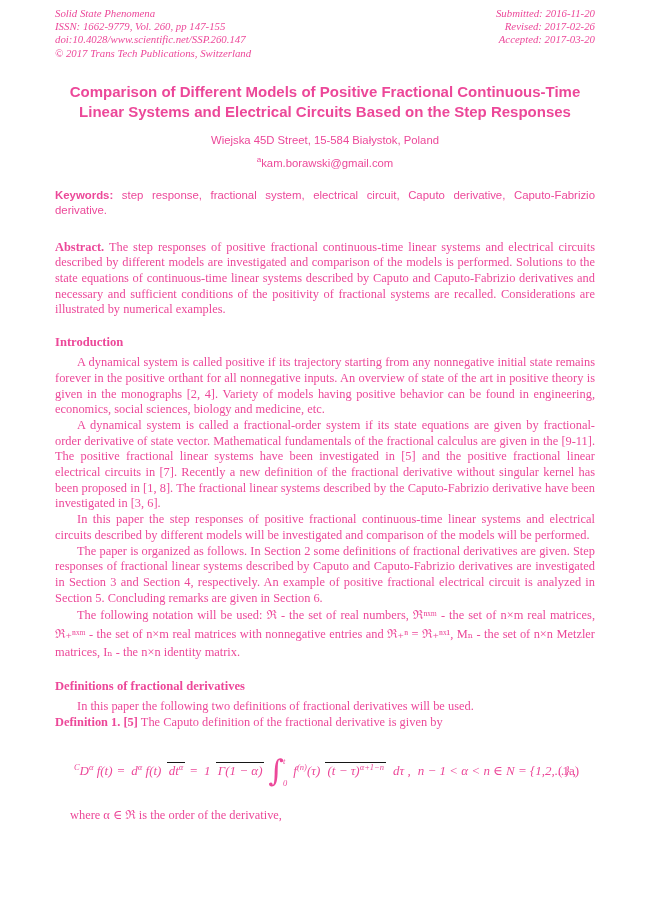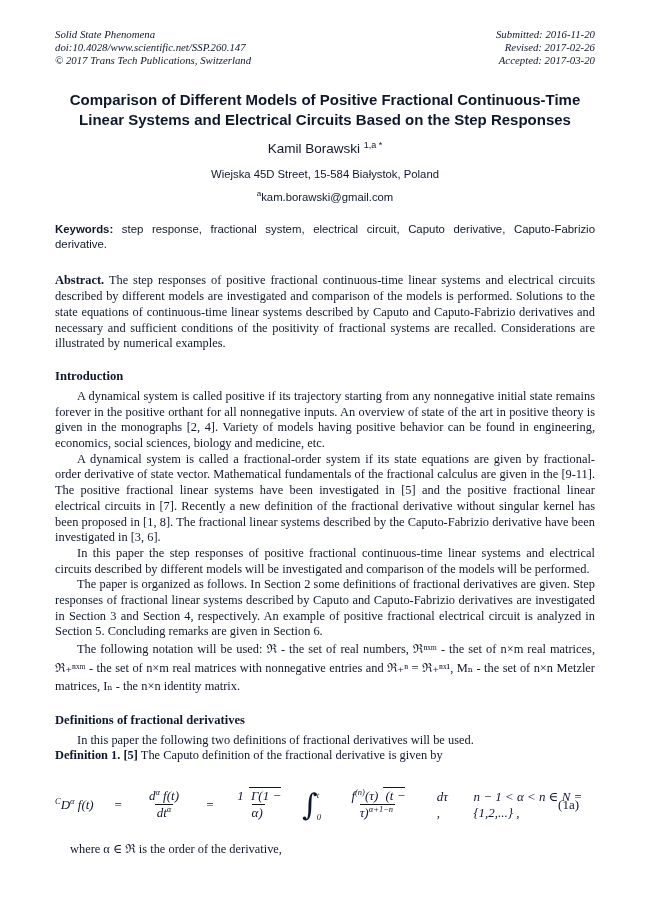--- a/index.html
+++ b/index.html
@@ -1,19 +1,19 @@
 <!DOCTYPE html>
 <html><head>
 <meta charset="utf-8">
 <style>
   * { box-sizing: border-box; }
   html, body { margin: 0; padding: 0; background: #ffffff; }
   .page {
     width: 650px; height: 920px; margin: 0 auto; background: #ffffff;
-    color: #0f172a; padding: 28px 55px 0 55px; overflow: hidden; position: relative;
+    color: #ec4899; padding: 7px 55px 0 55px; overflow: hidden; position: relative;
   }
 
   
   .pub-header {
     display: flex; justify-content: space-between;
     font-family: "Liberation Serif", "DejaVu Serif", serif;
     font-style: italic; font-size: 10.8px; line-height: 13.2px;
   }
   .pub-right { text-align: right; }
 
@@ -65,21 +65,21 @@
   .equation-row {
     position: relative; margin: 24px 0 20px 0;
     display: flex; justify-content: center; align-items: center;
     font-family: "Liberation Serif", "DejaVu Serif", serif;
     font-style: italic; font-size: 13px;
   }
   .eq-number {
     position: absolute; right: 16px; top: 50%; transform: translateY(-50%);
     font-style: normal;
   }
-  .eq-group { display: inline-flex; align-items: center; gap: 20px; }
+  .eq-group { display: inline-flex; align-items: center; gap: 4px; }
   .frac { display: inline-block; text-align: center; vertical-align: middle; line-height: 1.3; }
   .frac .den { border-top: 1px solid #161616; padding: 0 2px; }
   .frac .num { padding: 0 2px; }
   sup.eq-sup { font-size: 8.5px; line-height: 0; }
   .integral { display: inline-flex; align-items: center; }
   .int-glyph { font-style: normal; font-size: 30px; line-height: 1; font-family: "DejaVu Serif", serif; }
   .int-limits {
     display: flex; flex-direction: column; justify-content: space-between;
     height: 34px; font-size: 8.5px; margin-left: -1px; padding-top: 2px;
   }
@@ -87,36 +87,33 @@
   .where-para { margin-top: 20px; margin-left: 15px; }
 </style>
 </head>
 <body>
 
 <div class="page">
 
   <header class="pub-header">
     <div class="pub-left">
       <div>Solid State Phenomena</div>
+      <div>ISSN: 1662-9779, Vol. 260, pp 147-155</div>
       <div>doi:10.4028/www.scientific.net/SSP.260.147</div>
       <div>© 2017 Trans Tech Publications, Switzerland</div>
     </div>
     <div class="pub-right">
       <div>Submitted: 2016-11-20</div>
       <div>Revised: 2017-02-26</div>
       <div>Accepted: 2017-03-20</div>
     </div>
   </header>
 
   <h1 class="title">Comparison of Different Models of Positive Fractional Continuous-Time Linear Systems and Electrical Circuits Based on the Step Responses</h1>
 
-  <div class="author-line">
-    <span>Kamil Borawski</span>
-    <sup>1,a *</sup>
-  </div>
 
   <div class="affiliation">
     <div>Wiejska 45D Street, 15-584 Białystok, Poland</div>
   </div>
 
   <div class="email">
     <sup>a</sup><span>kam.borawski@gmail.com</span>
   </div>
 
   <p class="keywords">

